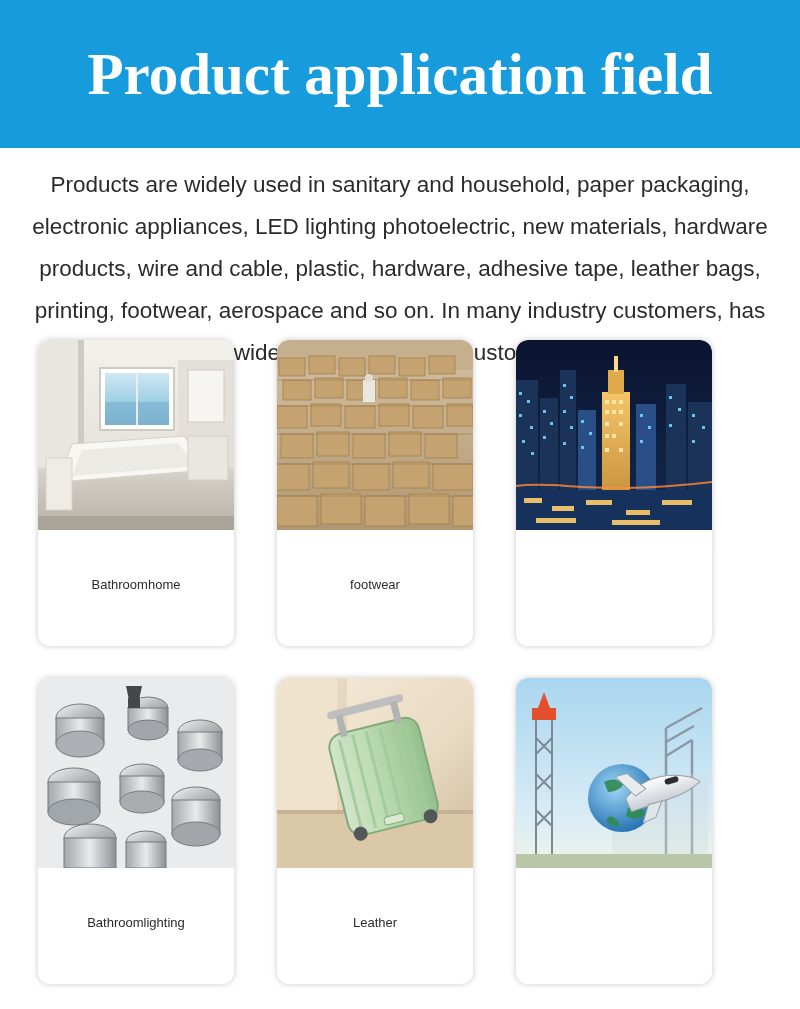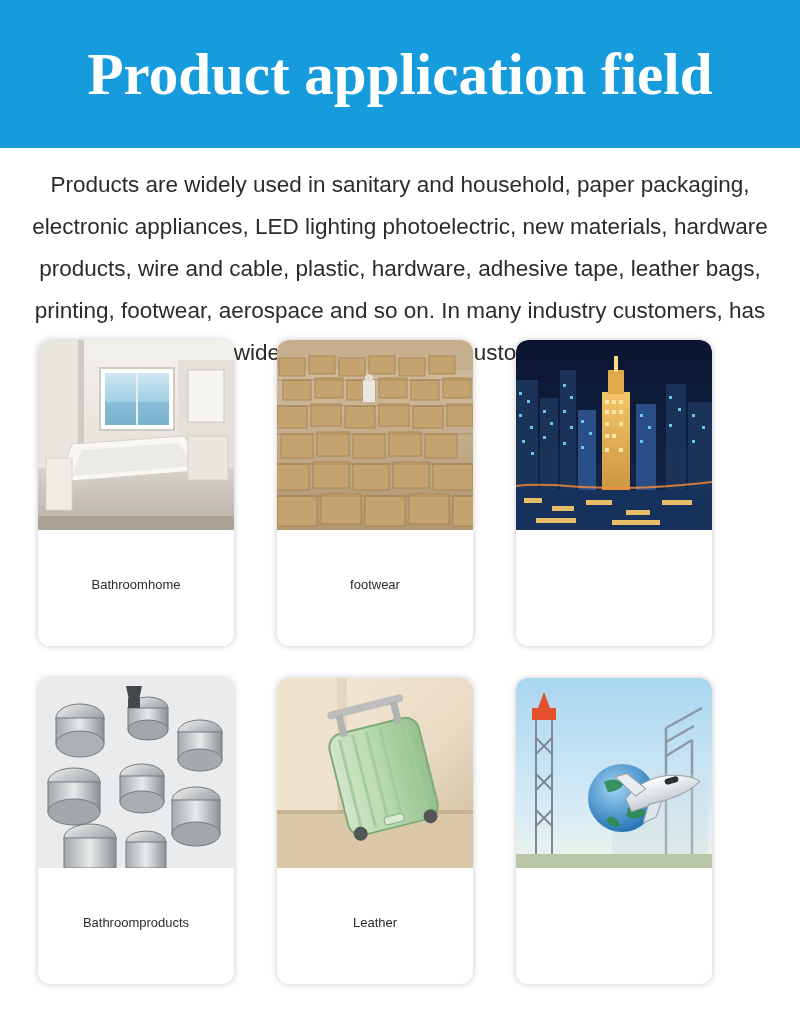--- a/index.html
+++ b/index.html
@@ -344,21 +344,21 @@
           </g>
           <g fill="#3a3f44">
             <path d="M88 8 L104 8 L101 22 L91 22 Z"></path>
             <rect x="90" y="20" width="12" height="10"></rect>
           </g>
           <rect x="0" y="0" width="196" height="190" fill="#ffffff" opacity="0.05"></rect>
         </svg>
       </div>
       <div class="card-caption">
         <span class="cap-line">Bathroom</span>
-        <span class="cap-line">products</span>
+        <span class="cap-line">lighting</span>
       </div>
     </div>
 
     <div class="card">
       <div class="card-photo">
         <svg width="196" height="190" viewBox="0 0 196 190" xmlns="http://www.w3.org/2000/svg">
           <defs>
             <linearGradient id="bgl" x1="0" y1="0" x2="1" y2="1">
               <stop offset="0%" stop-color="#f7efe2"></stop>
                 <stop offset="60%" stop-color="#e7d9c4"></stop>

